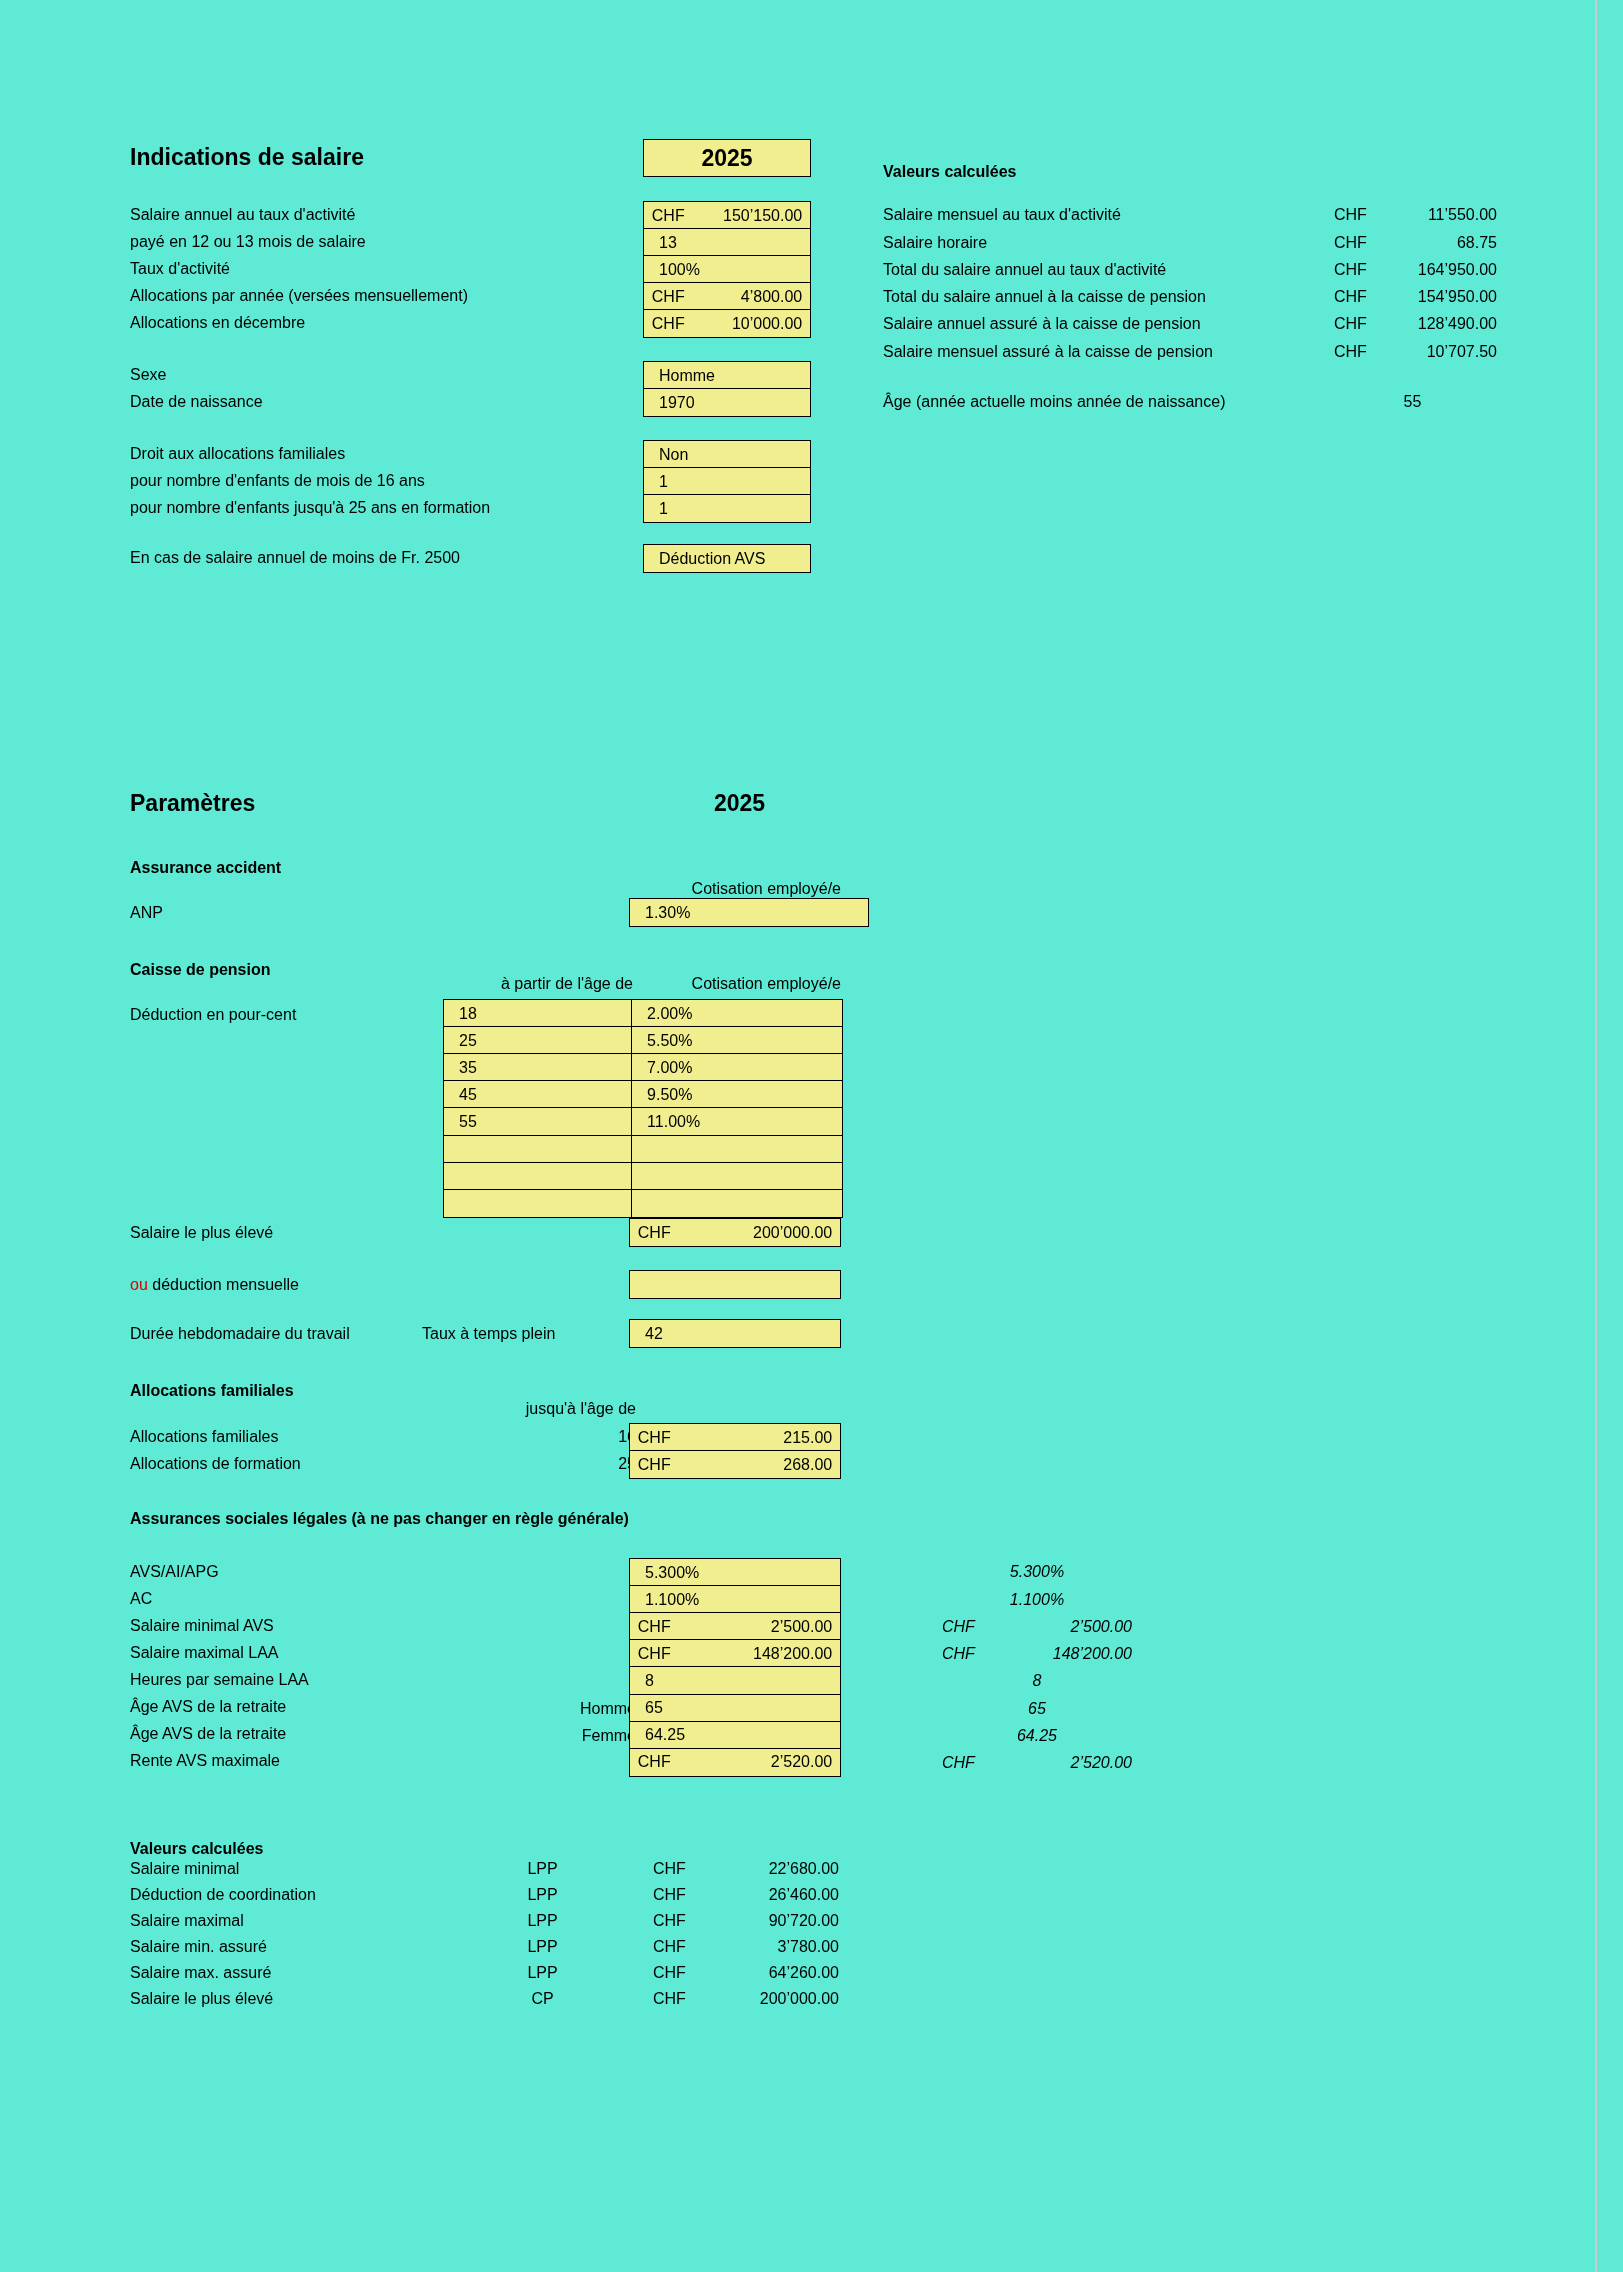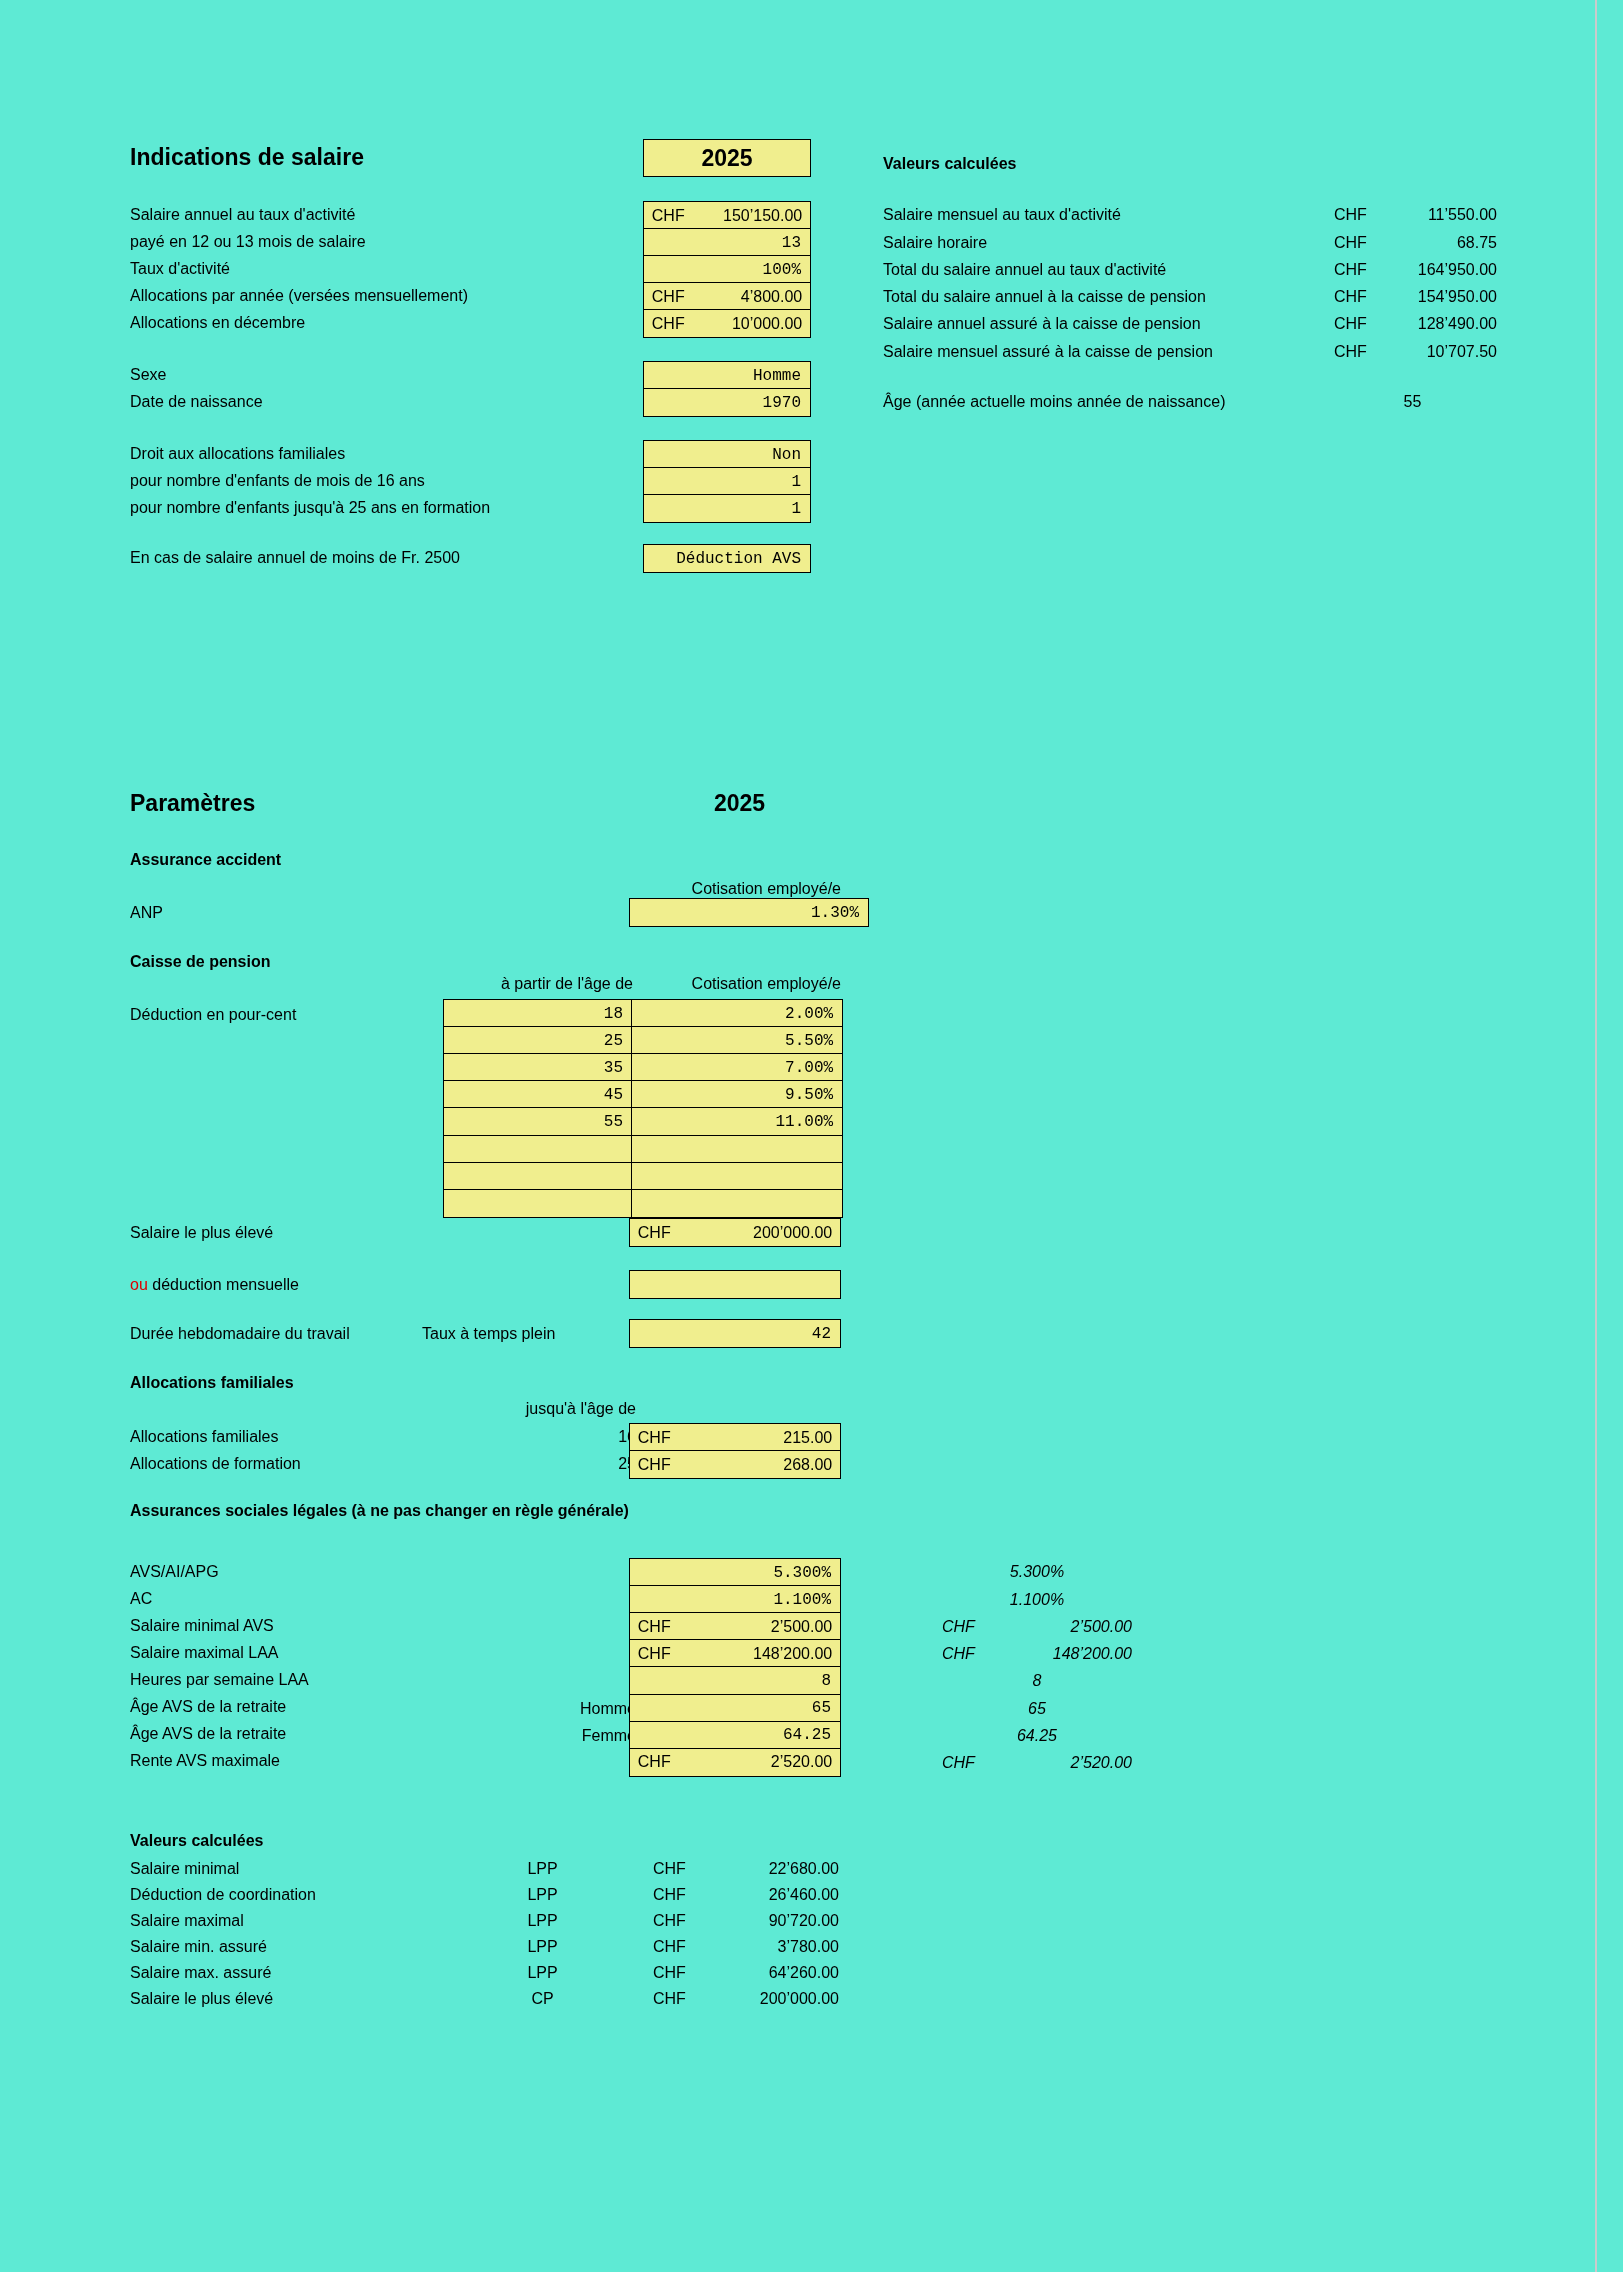--- a/index.html
+++ b/index.html
@@ -3,28 +3,28 @@
 <meta charset="utf-8">
 <style>
   html,body{margin:0;padding:0;background:#e9e9e7;}
   #canvas{
     position:relative;width:1623px;height:2273px;background:#5eead4;
     font-family:"Liberation Sans","DejaVu Sans",sans-serif;color:#000;
     font-size:16px;overflow:hidden;
   }
   .abs{position:absolute;}
   .big{font-size:23px;font-weight:700;}
-  .bold{font-weight:700;}
+  .bold{font-weight:700;margin-top:8px;}
   .lrow{height:27px;line-height:27px;white-space:nowrap;}
   .h40{height:26px;line-height:26px;}
   .cell{
     height:29px;border:1.9px solid #000;background:#f0ee8e;box-sizing:border-box;
     display:flex;align-items:center;padding:0 7.8px;white-space:nowrap;
   }
-  .cell.center{justify-content:flex-end;padding:0 9px;font-family:Liberation Mono, monospace;}
+  .cell.center{justify-content:flex-start;padding:0 15px;}
   .cell.between{justify-content:space-between;}
   .stack .cell + .cell{margin-top:-1.9px;}
   .trow{display:flex;}
   .trow + .trow{margin-top:-1.9px;}
   .tc1{width:190px;}
   .tc2{width:212px;margin-left:-1.9px;}
   .vrow{position:absolute;left:883px;width:623px;height:27px;line-height:27px;white-space:nowrap;}
   .vrow .chf{position:absolute;left:451px;}
   .vrow .val{position:absolute;left:471px;width:143px;text-align:right;}
   .vrow .valcenter{position:absolute;left:471px;width:117px;text-align:center;}

